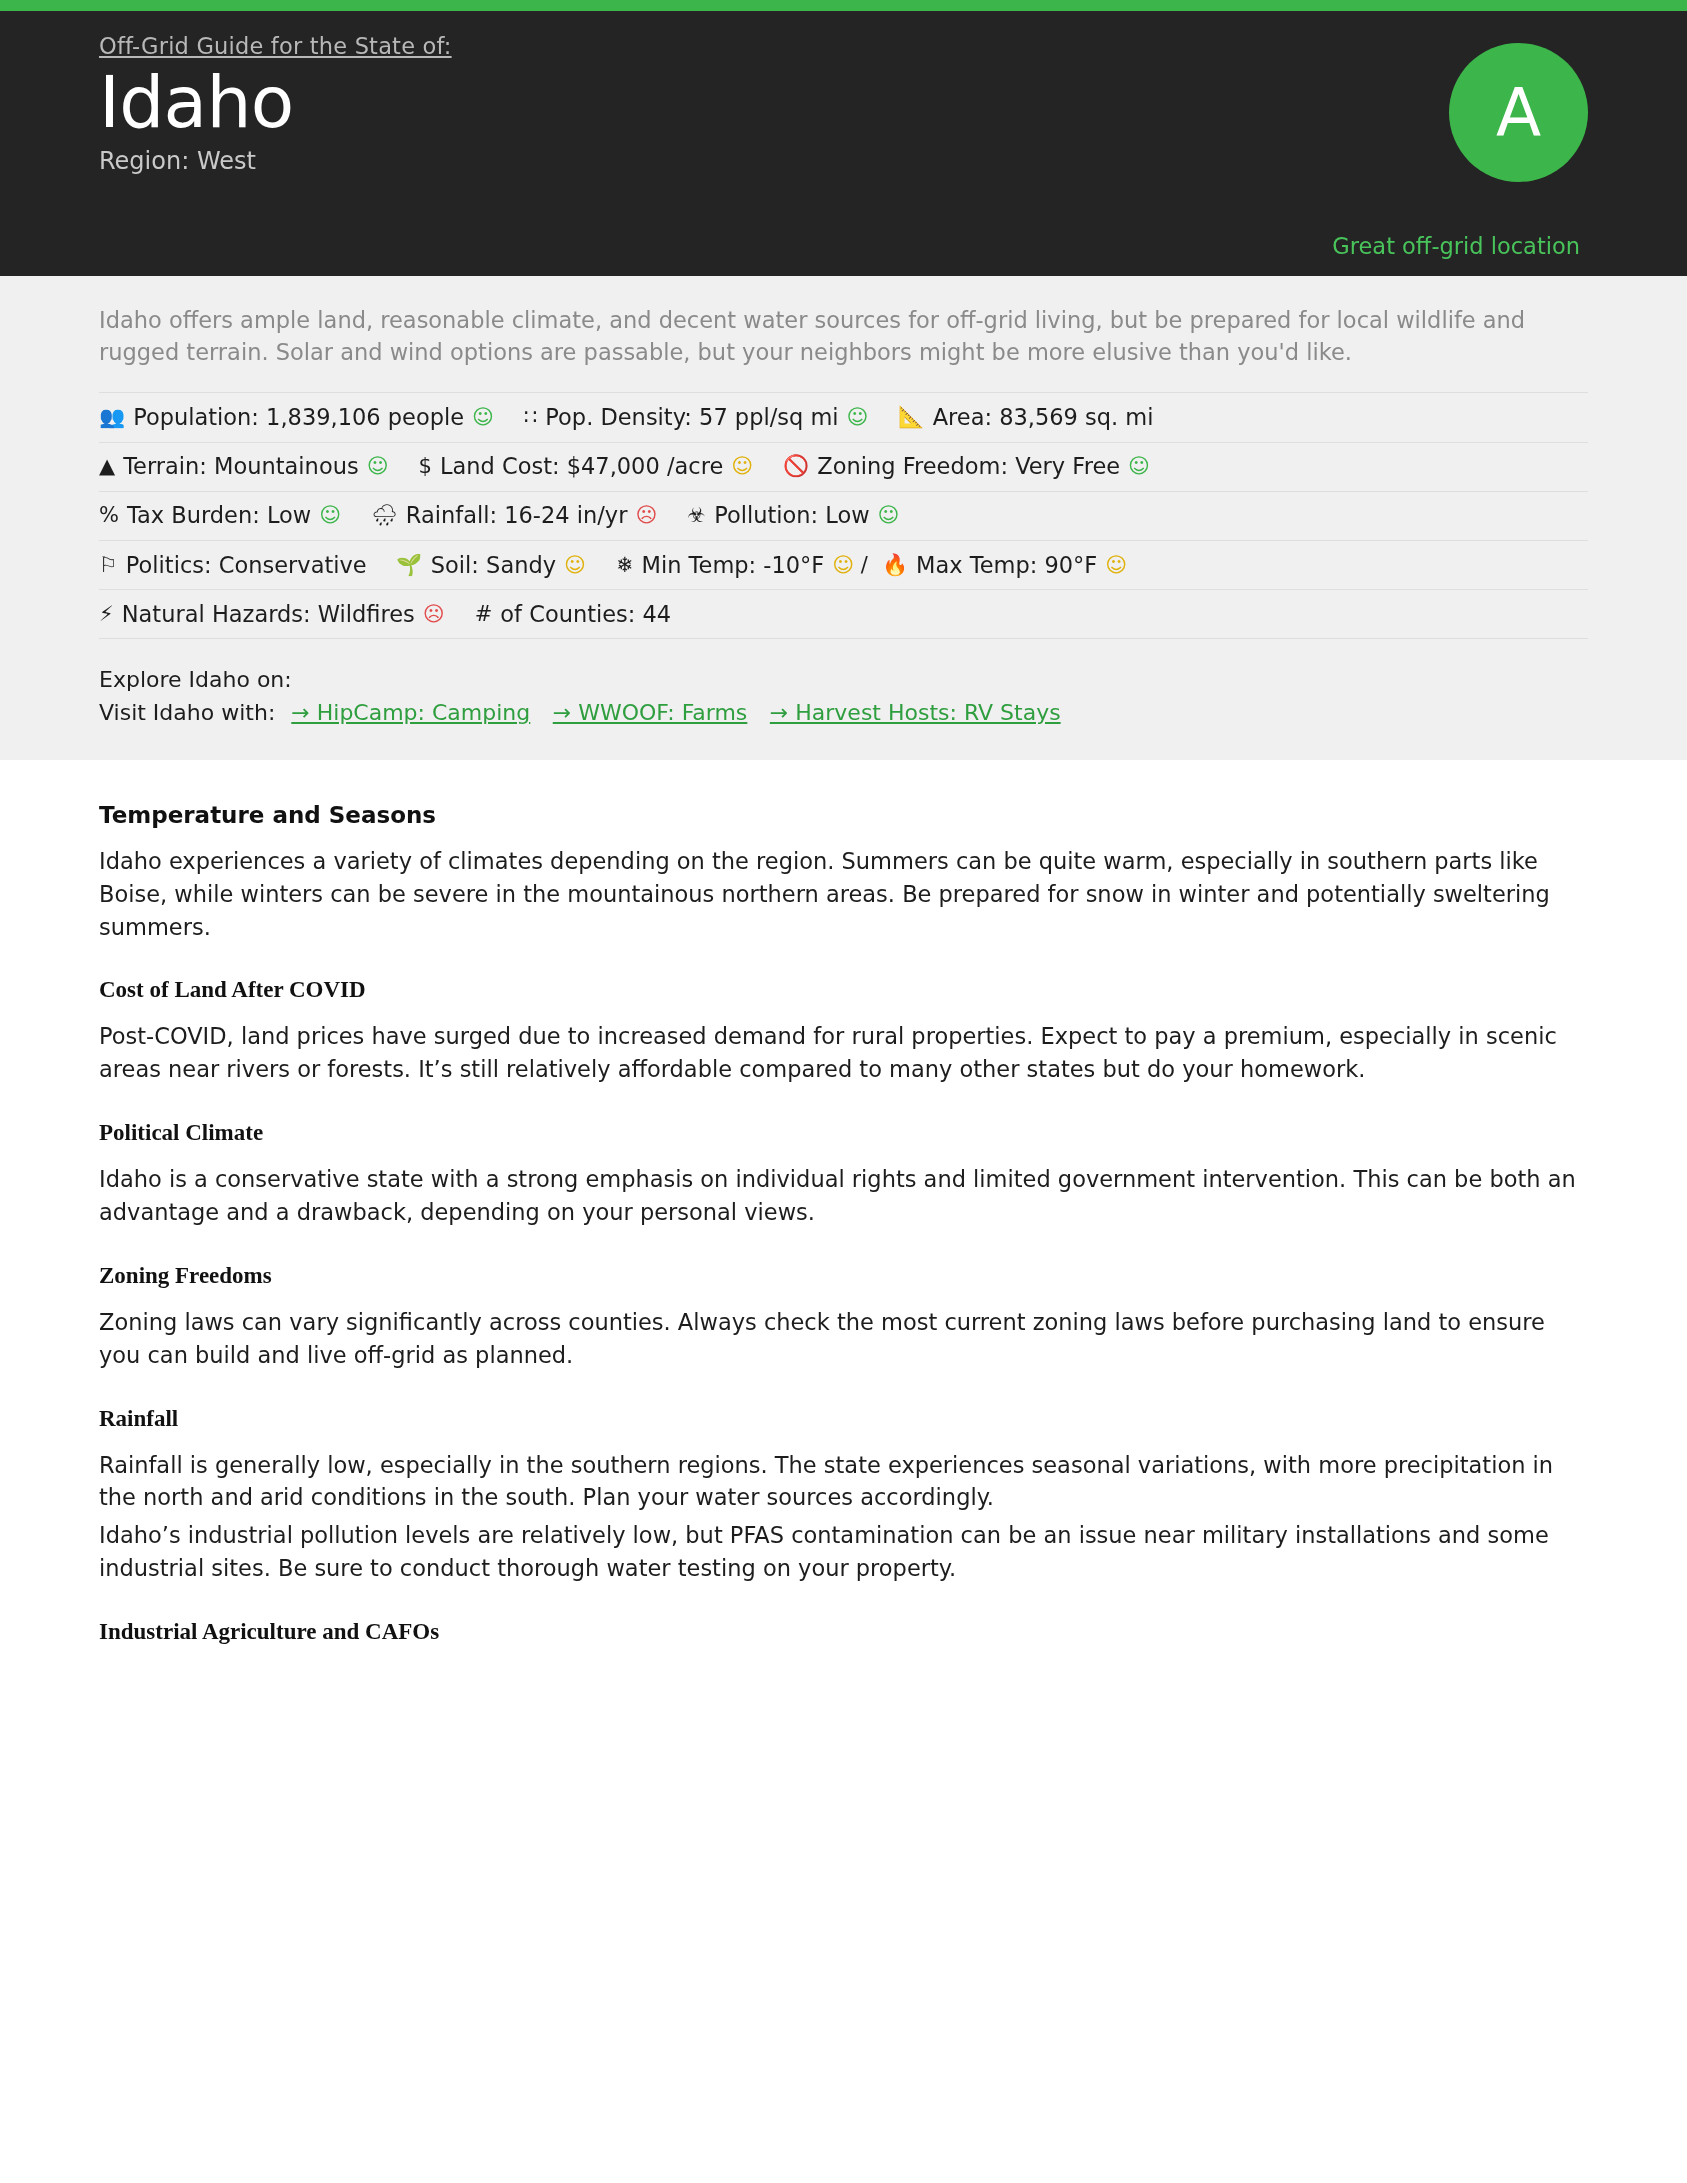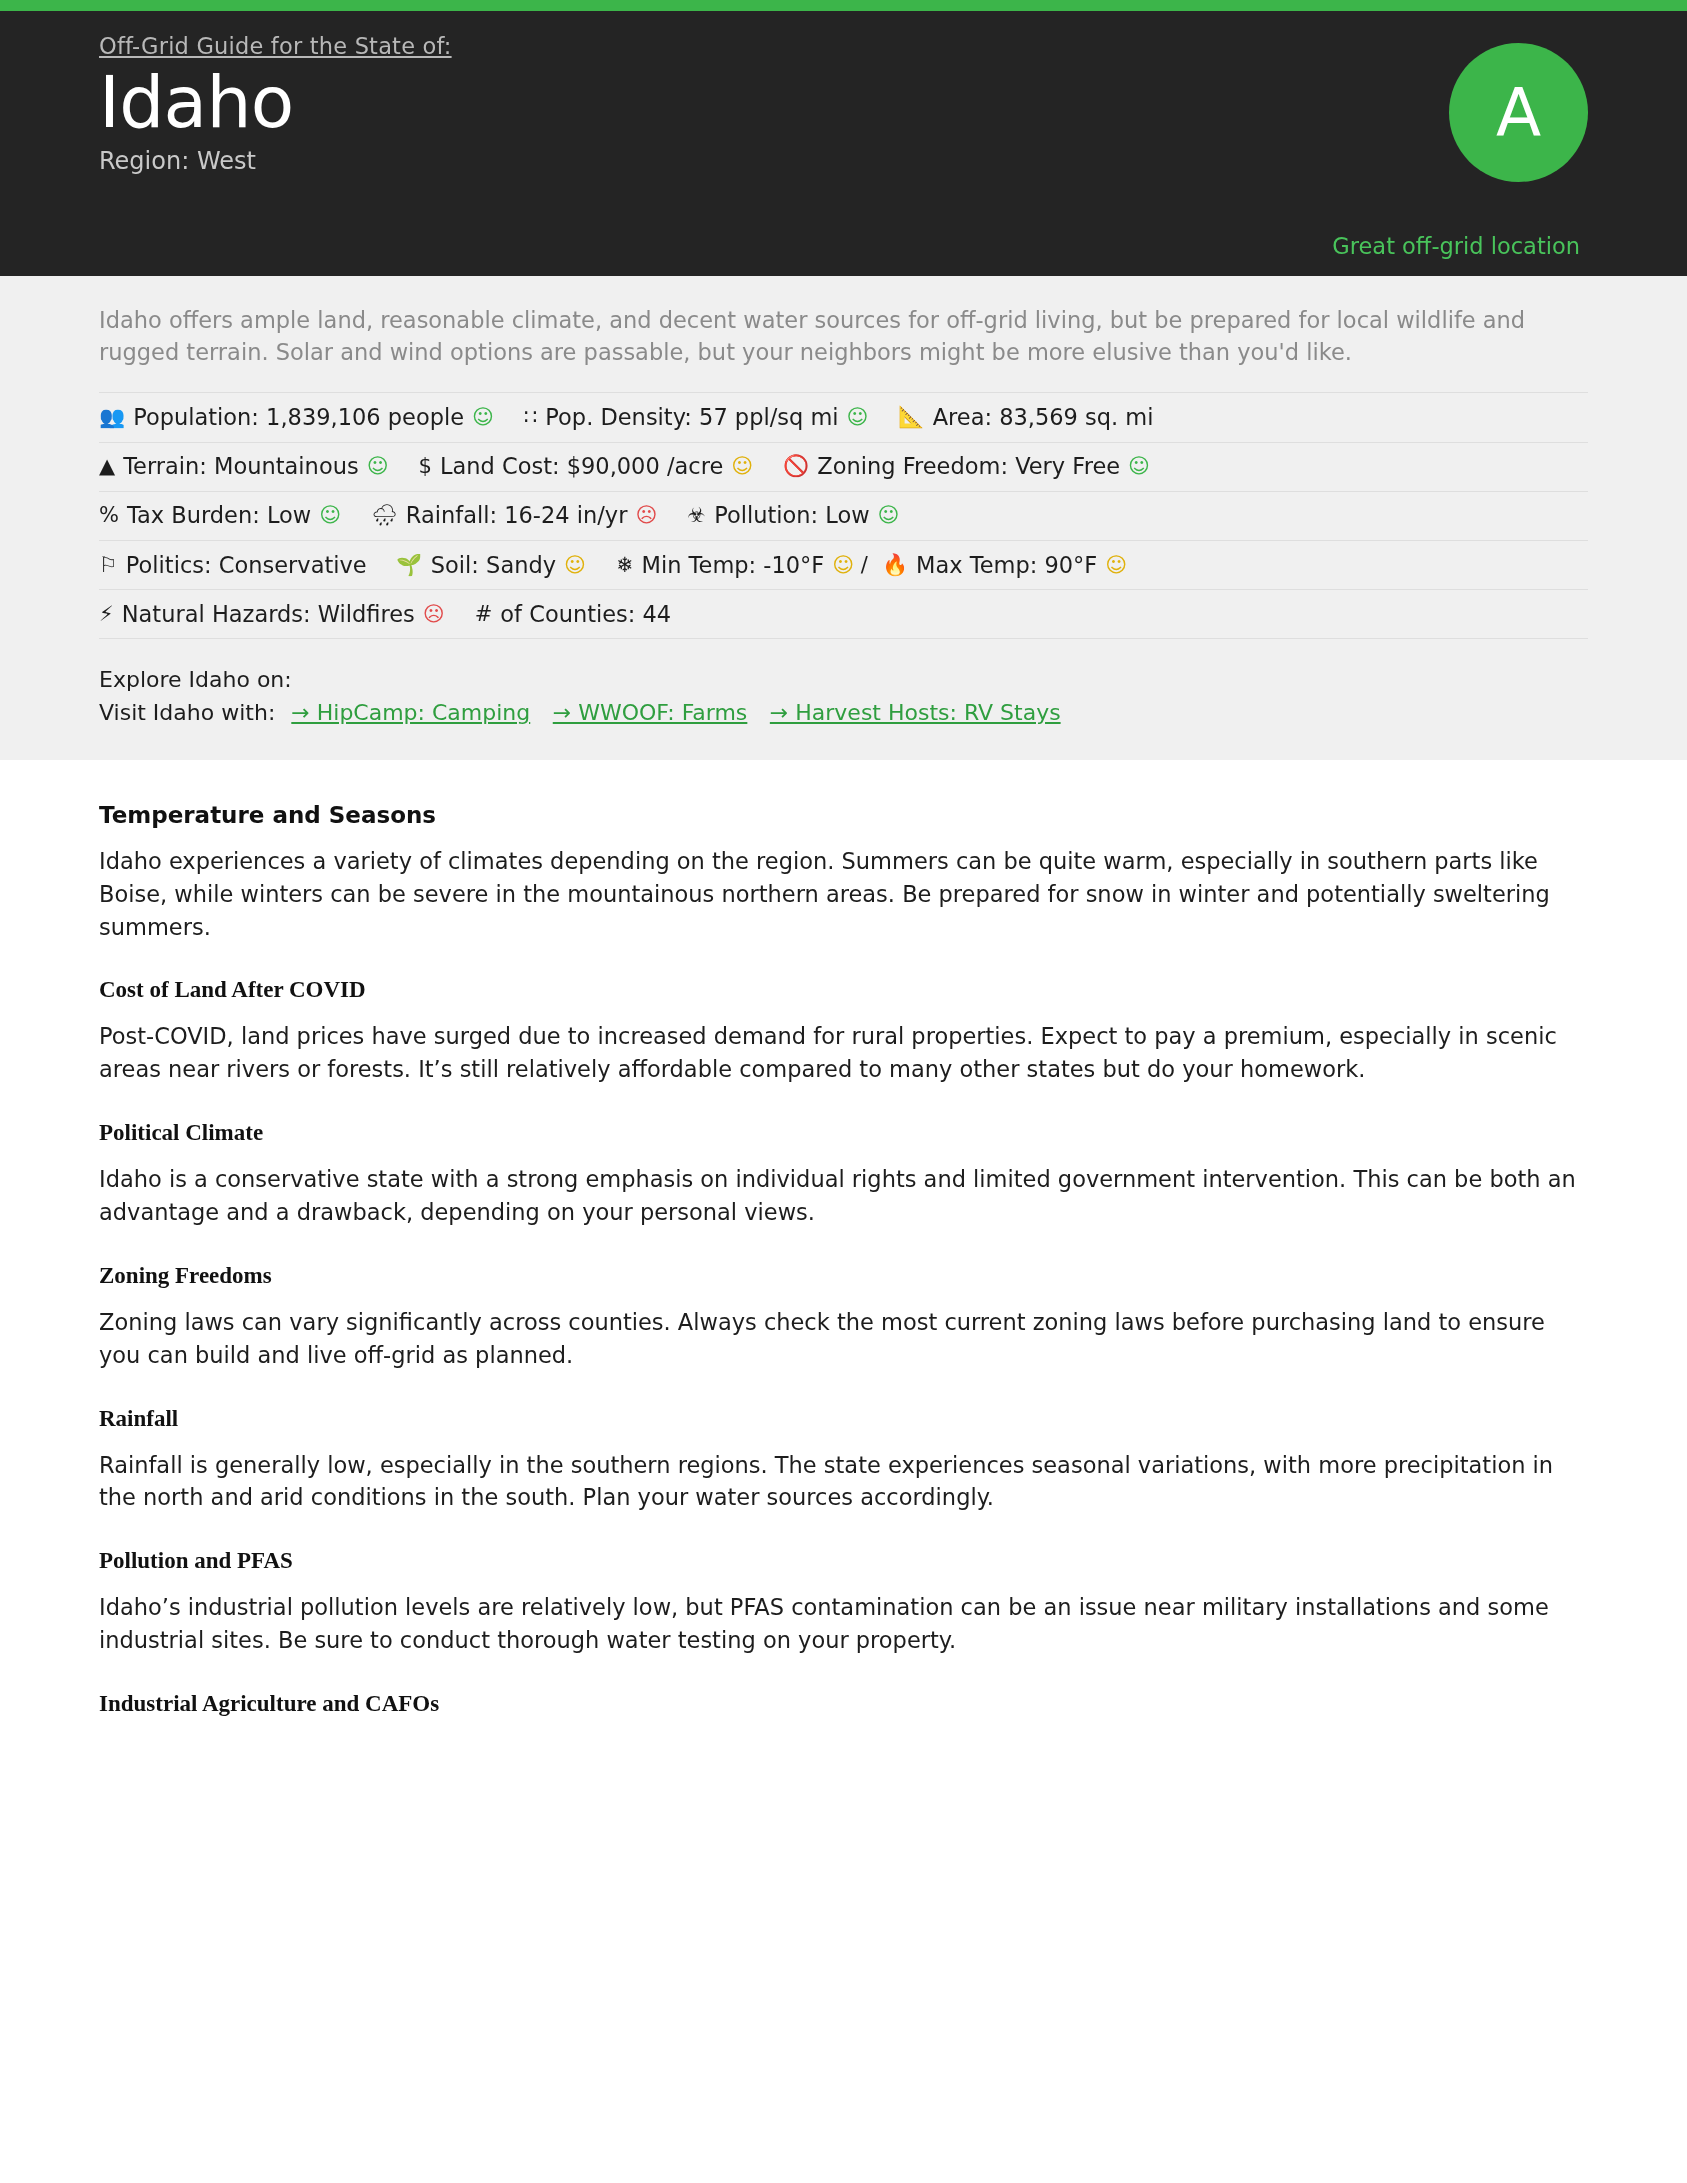--- a/index.html
+++ b/index.html
@@ -184,21 +184,21 @@
         </div>
       </div>
       <div class="stat-row">
         <div class="stat">
           <span class="ic">▲</span>
           <span>Terrain: Mountainous</span>
           <span class="face good">☺</span>
         </div>
         <div class="stat">
           <span class="ic">$</span>
-          <span>Land Cost: $90,000 /acre</span>
+          <span>Land Cost: $47,000 /acre</span>
           <span class="face mid">☺</span>
         </div>
         <div class="stat">
           <span class="ic">🚫</span>
           <span>Zoning Freedom: Very Free</span>
           <span class="face good">☺</span>
         </div>
       </div>
       <div class="stat-row">
         <div class="stat">
@@ -268,18 +268,17 @@
       <h2 class="">Temperature and Seasons</h2>
       <p>Idaho experiences a variety of climates depending on the region. Summers can be quite warm, especially in southern parts like Boise, while winters can be severe in the mountainous northern areas. Be prepared for snow in winter and potentially sweltering summers.</p>
       <h2 class="spaced">Cost of Land After COVID</h2>
       <p>Post-COVID, land prices have surged due to increased demand for rural properties. Expect to pay a premium, especially in scenic areas near rivers or forests. It’s still relatively affordable compared to many other states but do your homework.</p>
       <h2 class="spaced">Political Climate</h2>
       <p>Idaho is a conservative state with a strong emphasis on individual rights and limited government intervention. This can be both an advantage and a drawback, depending on your personal views.</p>
       <h2 class="spaced">Zoning Freedoms</h2>
       <p>Zoning laws can vary significantly across counties. Always check the most current zoning laws before purchasing land to ensure you can build and live off-grid as planned.</p>
       <h2 class="spaced">Rainfall</h2>
       <p>Rainfall is generally low, especially in the southern regions. The state experiences seasonal variations, with more precipitation in the north and arid conditions in the south. Plan your water sources accordingly.</p>
-      <h2 class="spaced">Pollution and PFAS</h2>
       <p>Idaho’s industrial pollution levels are relatively low, but PFAS contamination can be an issue near military installations and some industrial sites. Be sure to conduct thorough water testing on your property.</p>
       <h2 class="spaced">Industrial Agriculture and CAFOs</h2>
     </div>
 </div>
 
 
 </body></html>

